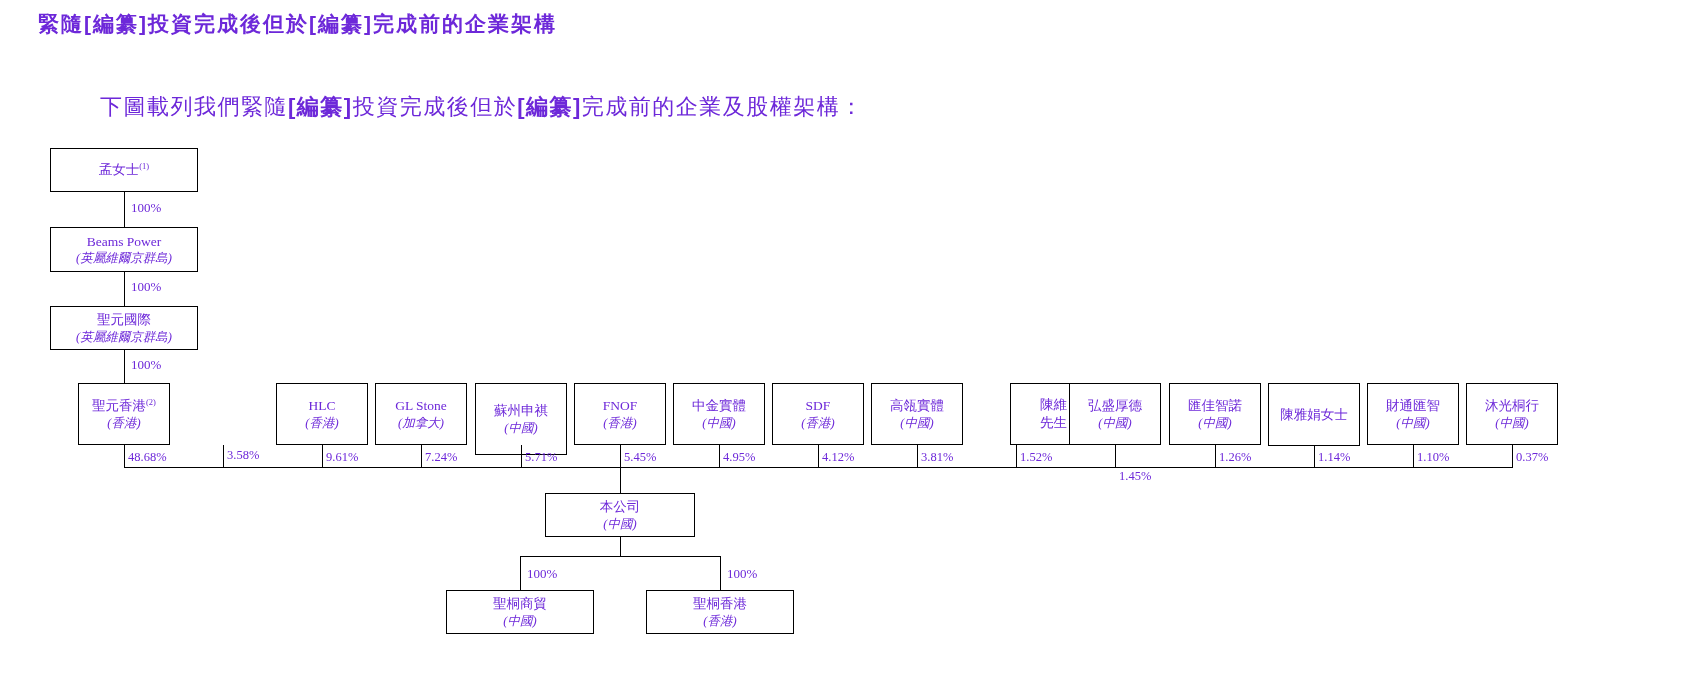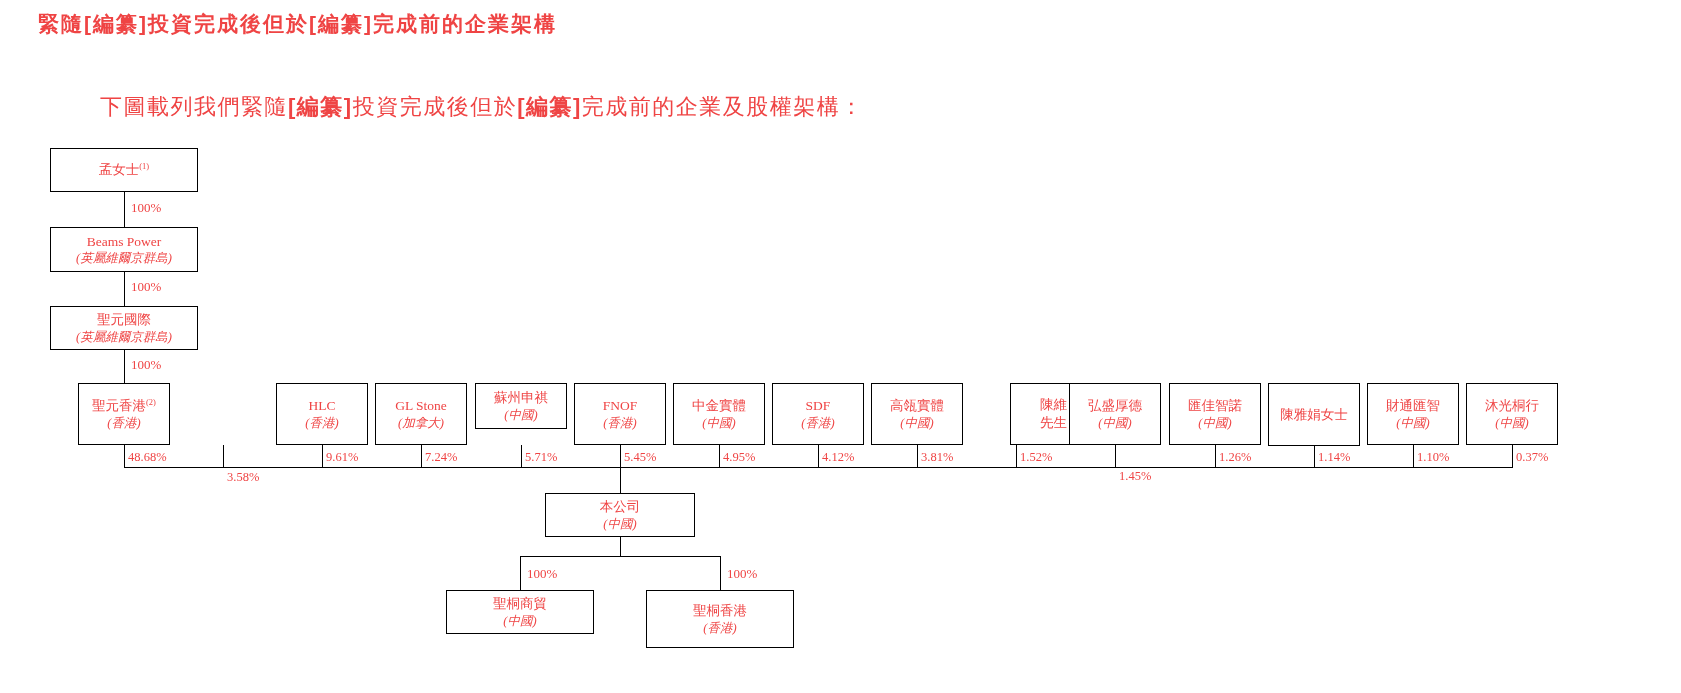--- a/index.html
+++ b/index.html
@@ -1,19 +1,19 @@
 <!DOCTYPE html>
 <html><head>
 <meta charset="utf-8">
 <style>
   * { margin:0; padding:0; box-sizing:border-box; }
   html,body { background:#ffffff; }
   .page {
     position:relative; width:1681px; height:693px; background:#fff;
-    font-family:"Liberation Serif","DejaVu Serif",serif; color:#ef4444; overflow:hidden;
+    font-family:"Liberation Serif","DejaVu Serif",serif; color:#6d28d9; overflow:hidden;
   }
   .heading {
     position:absolute; left:38px; top:10px;
     font-family:"Liberation Sans","DejaVu Sans",sans-serif;
     font-weight:bold; font-size:21px; letter-spacing:2px; white-space:nowrap;
   }
   .subtitle {
     position:absolute; left:100px; top:92px;
     font-size:22px; letter-spacing:1.5px; white-space:nowrap;
   }
@@ -71,46 +71,46 @@
   <div class="hline" style="left:520px;top:556px;width:201px"></div>
   <div class="vline" style="left:520px;top:556px;height:34px"></div>
   <div class="vline" style="left:720px;top:556px;height:34px"></div>
   <div class="lbl" style="left:527px;top:566px">100%</div>
   <div class="lbl" style="left:727px;top:566px">100%</div>
 
   <div class="box" style="left:446px;top:590px;width:148px;height:44px">
     <div>聖桐商貿</div>
     <div class="jur">(中國)</div>
   </div>
-  <div class="box" style="left:646px;top:590px;width:148px;height:58px">
+  <div class="box" style="left:646px;top:590px;width:148px;height:44px">
     <div>聖桐香港</div>
     <div class="jur">(香港)</div>
   </div>
 
 <div class="box" style="left: 78px; top: 383px; width: 92px; height: 62px;">
       <div><span>聖元香港</span><sup>(2)</sup></div>
       <div class="jur">(香港)</div>
     </div>
     <div class="vline" style="left: 124px; top: 445px; height: 22px;"></div>
     <div class="lbl pct" style="left: 128px; top: 450px;">48.68%</div>
     <div class="vline" style="left: 223px; top: 445px; height: 22px;"></div>
-    <div class="lbl pct" style="left: 227px; top: 470px;">3.58%</div>
+    <div class="lbl pct" style="left: 227px; top: 448px;">3.58%</div>
     <div class="box" style="left: 276px; top: 383px; width: 92px; height: 62px;">
       <div><span>HLC</span></div>
       <div class="jur">(香港)</div>
     </div>
     <div class="vline" style="left: 322px; top: 445px; height: 22px;"></div>
     <div class="lbl pct" style="left: 326px; top: 450px;">9.61%</div>
     <div class="box" style="left: 375px; top: 383px; width: 92px; height: 62px;">
       <div><span>GL Stone</span></div>
       <div class="jur">(加拿大)</div>
     </div>
     <div class="vline" style="left: 421px; top: 445px; height: 22px;"></div>
     <div class="lbl pct" style="left: 425px; top: 450px;">7.24%</div>
-    <div class="box" style="left: 475px; top: 383px; width: 92px; height: 46px;">
+    <div class="box" style="left: 475px; top: 383px; width: 92px; height: 72px;">
       <div><span>蘇州申祺</span></div>
       <div class="jur">(中國)</div>
     </div>
     <div class="vline" style="left: 521px; top: 445px; height: 22px;"></div>
     <div class="lbl pct" style="left: 525px; top: 450px;">5.71%</div>
     <div class="box" style="left: 574px; top: 383px; width: 92px; height: 62px;">
       <div><span>FNOF</span></div>
       <div class="jur">(香港)</div>
     </div>
     <div class="vline" style="left: 620px; top: 445px; height: 22px;"></div>

